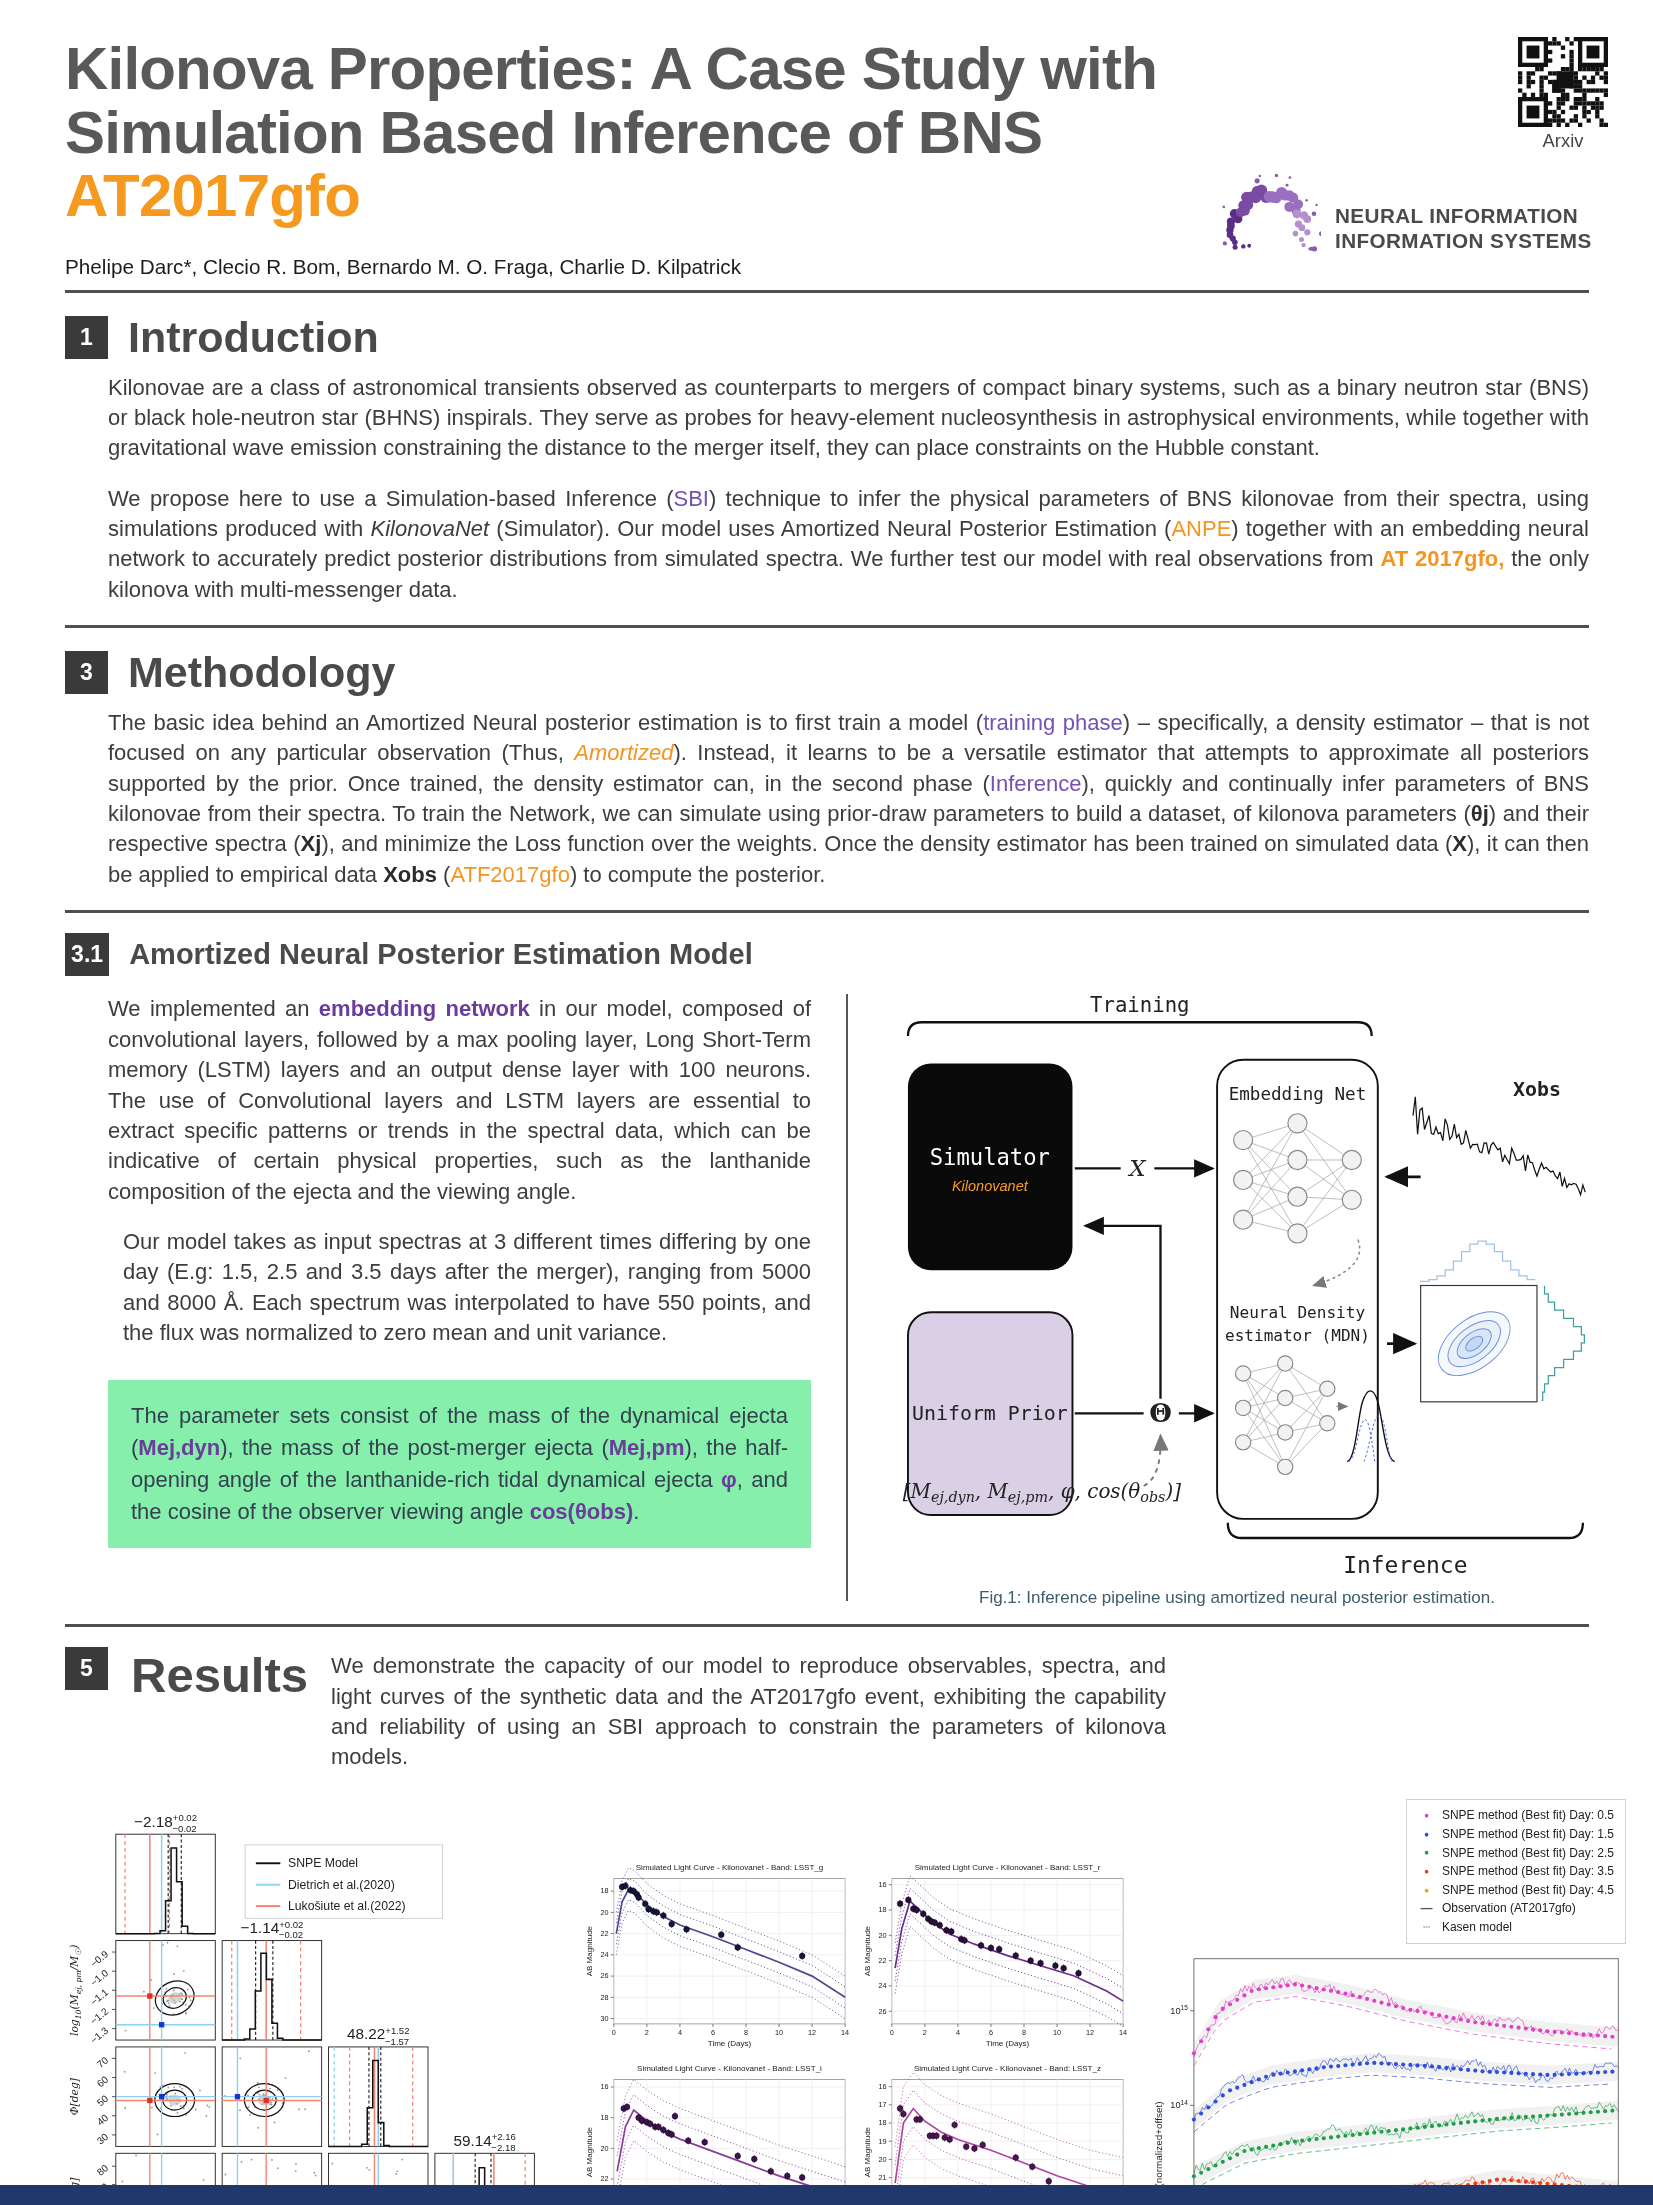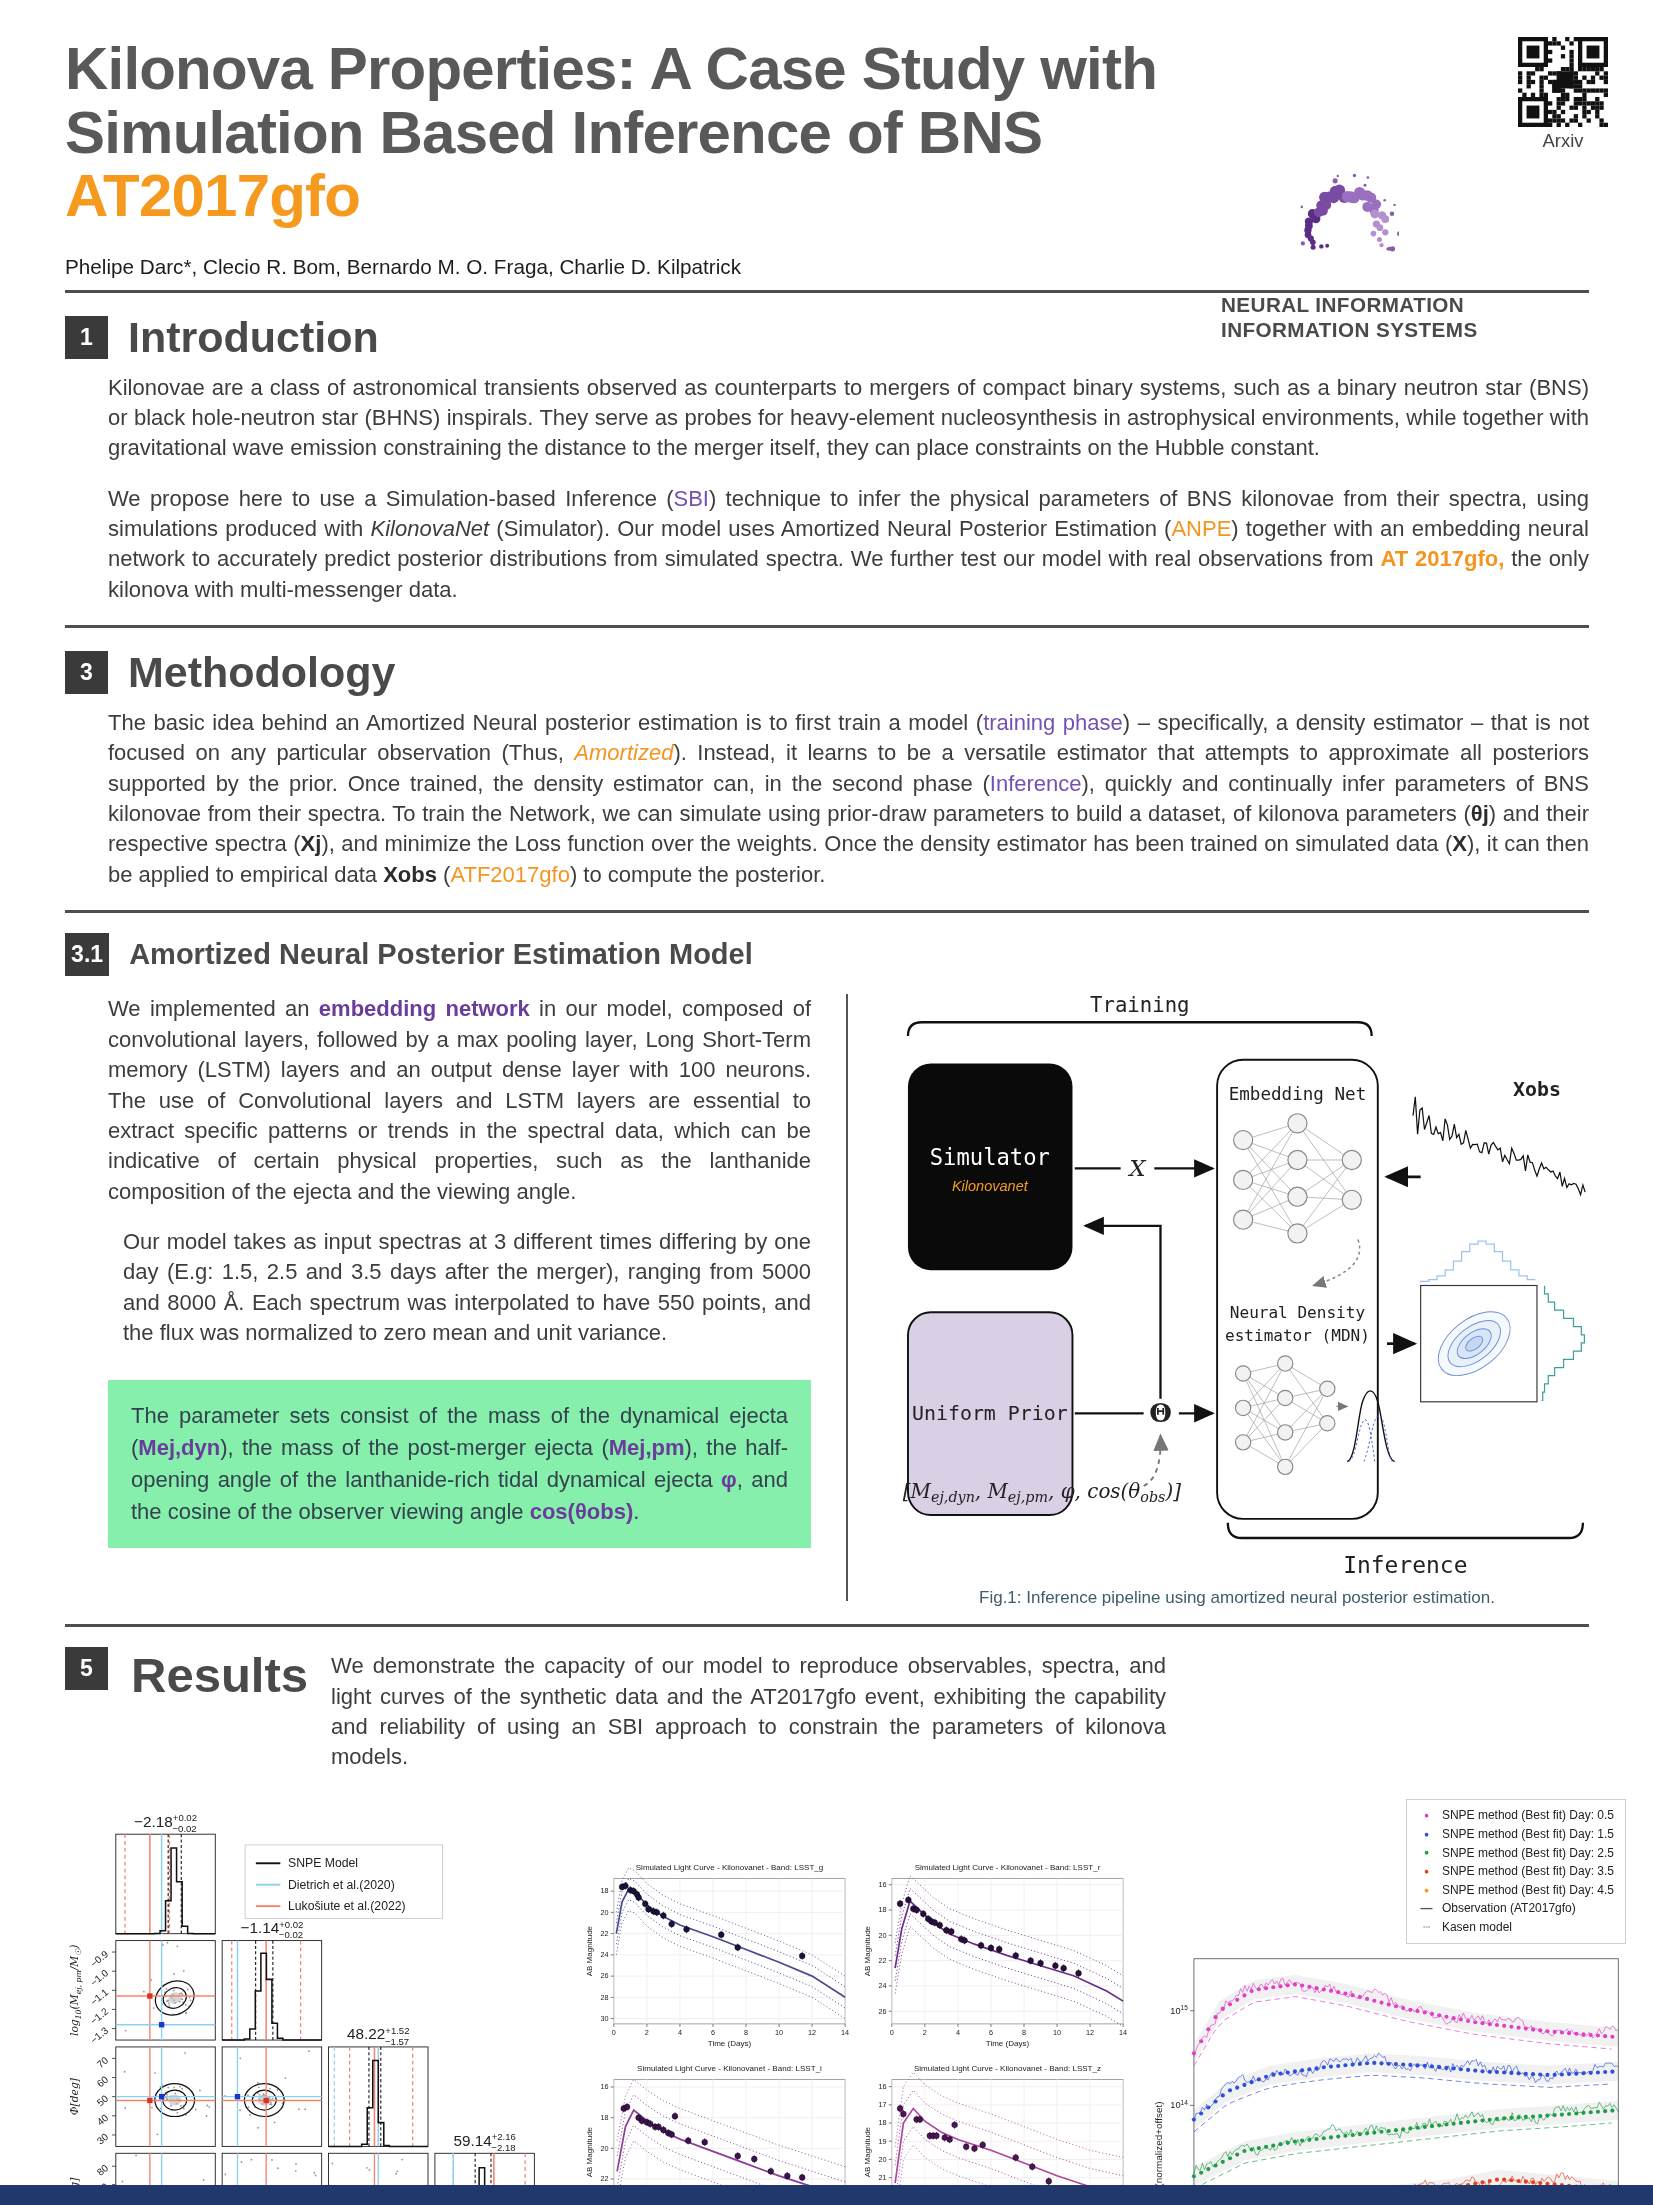--- a/index.html
+++ b/index.html
@@ -10,21 +10,21 @@
   .hdr{display:flex;justify-content:space-between;padding:37px 46px 0 65px;}
   .title{font-size:60px;line-height:1.06;font-weight:bold;color:#595959;letter-spacing:-0.8px;}
   .title .l3{color:#f59a1e;}
   .authors{margin-top:27.6px;font-size:20.7px;color:#1d1d1d;}
   .logos{width:429px;position:relative;height:253px;flex:none;}
   .cbpf{position:absolute;left:0;top:6.1px;display:flex;align-items:center;gap:10.7px;}
   .cbpf-tx .ac{font-size:35px;font-weight:bold;color:#243f63;line-height:1;}
   .cbpf-tx .nm{font-size:17px;color:#3a5578;line-height:1.15;}
   .qr{position:absolute;right:0;top:0;text-align:center;}
   .qr .lb{font-size:18.4px;color:#444;margin-top:3.1px;}
-  .neurips{position:absolute;left:42px;top:134px;display:flex;align-items:center;gap:7px;flex-direction:column;}
+  .neurips{position:absolute;left:42px;top:134px;display:flex;align-items:center;gap:14px;}
   .neurips .tx{font-size:20.7px;font-weight:bold;color:#4a4a4a;letter-spacing:0.4px;line-height:1.2;}
   
   .rule{border-top:3.1px solid #4f4f4f;margin:0 65px;}
   .sec-h{display:flex;align-items:center;gap:20px;margin:20px 0 10.7px 0;}
   .badge{background:#3a3a3a;color:#fff;font-weight:bold;font-size:23px;min-width:43px;height:43px;
          display:flex;align-items:center;justify-content:center;padding:0 6.1px;box-sizing:border-box;}
   .sec-title{font-size:43px;font-weight:bold;color:#4a4a4a;}
   .body-tx{font-size:22px;line-height:1.38;text-align:justify;margin:7.7px 0 20px 43px;color:#3d3d3d;}
   .pu{color:#7450b5;} .pub{color:#6a3d9a;font-weight:bold;} .or{color:#f5941e;}
   .orb{color:#f5941e;font-weight:bold;} .ori{color:#f5941e;font-style:italic;}

